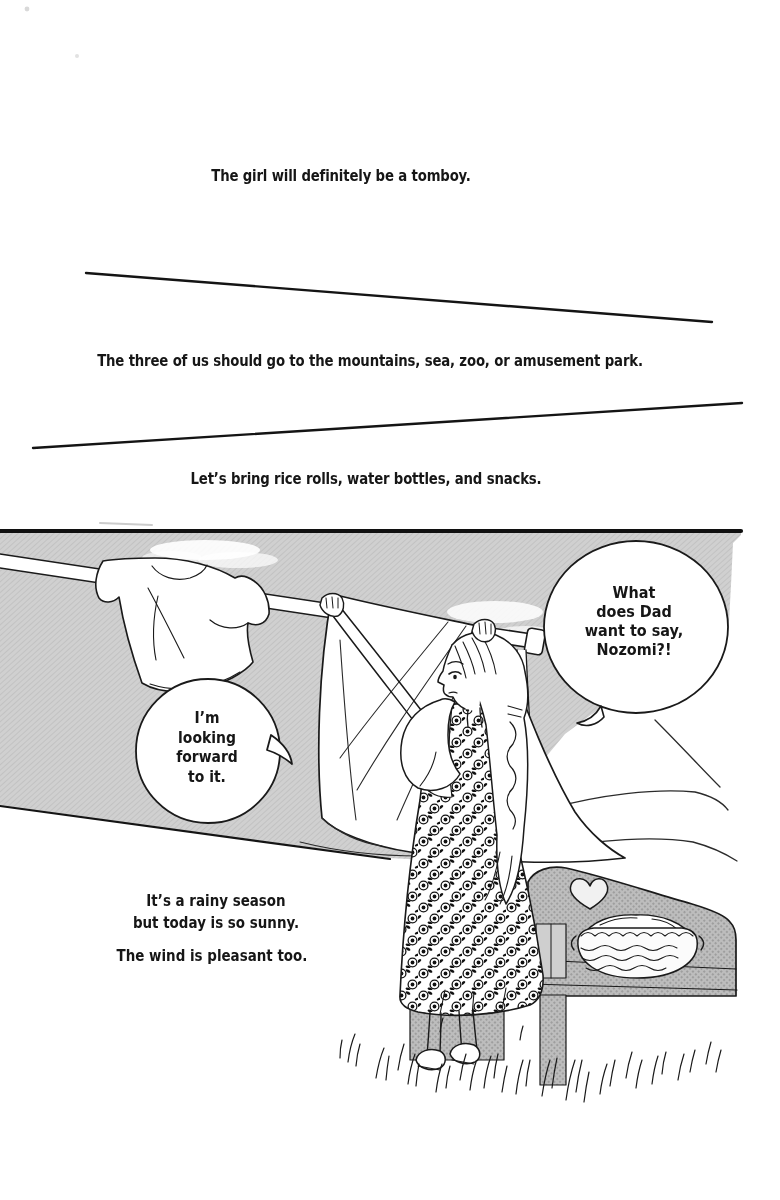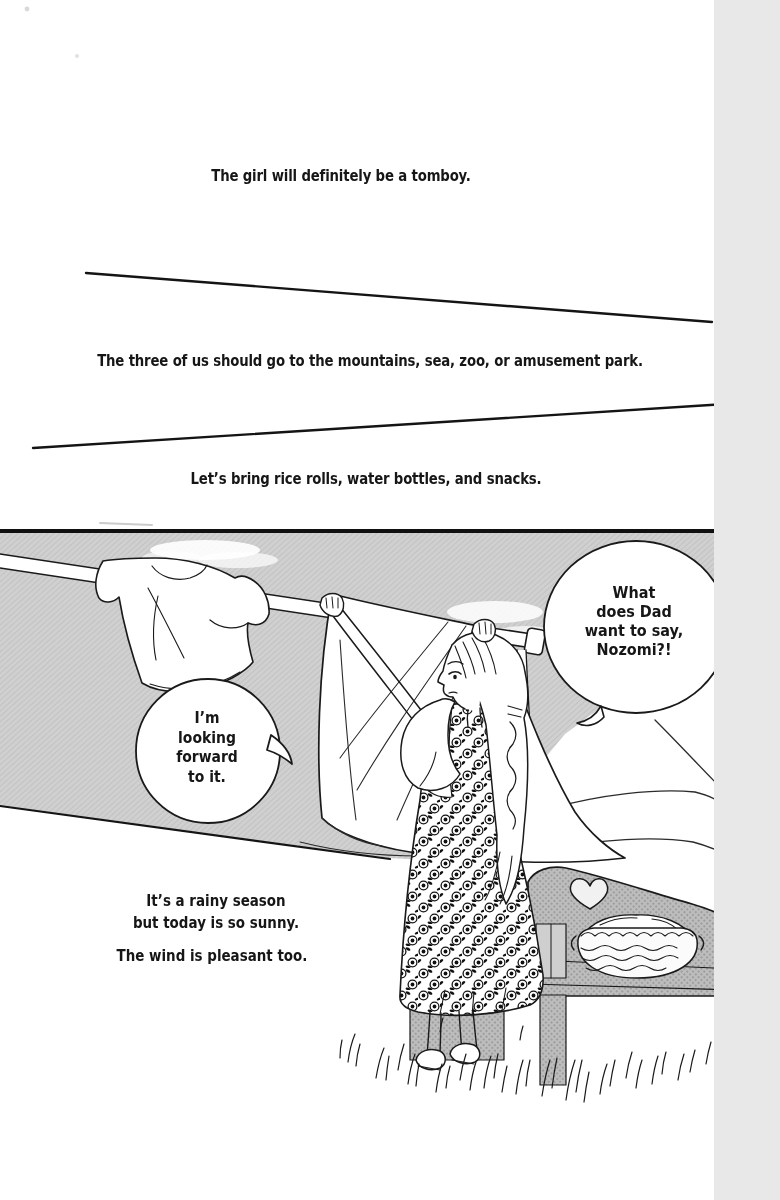--- a/index.html
+++ b/index.html
@@ -1,16 +1,16 @@
 <!DOCTYPE html>
 <html><head>
 <meta charset="utf-8">
 <style>
   html,body{margin:0;padding:0;background:#e8e8e8;}
-  #page{position:relative;width:714px;height:1200px;background:#ffffff;overflow:hidden;
+  #page{position:relative;width:780px;height:1200px;background:#ffffff;overflow:hidden;
         font-family:"DejaVu Sans",sans-serif;}
   #art{position:absolute;left:0;top:0;}
   .cap{position:absolute;transform:translateX(-50%) scaleX(0.83);transform-origin:center;
        font-weight:700;font-size:16px;line-height:20px;color:#161616;white-space:nowrap;
        letter-spacing:-0.2px;}
   .btxt{position:absolute;transform:translateX(-50%) scaleX(0.9);transform-origin:center;
         font-weight:700;color:#161616;text-align:center;white-space:nowrap;}
   .btxt.dad{font-size:16px;line-height:19px;}
   .btxt.noz{font-size:15.5px;line-height:19.5px;}
   .pcap{position:absolute;transform:translateX(-50%) scaleX(0.84);transform-origin:center;

